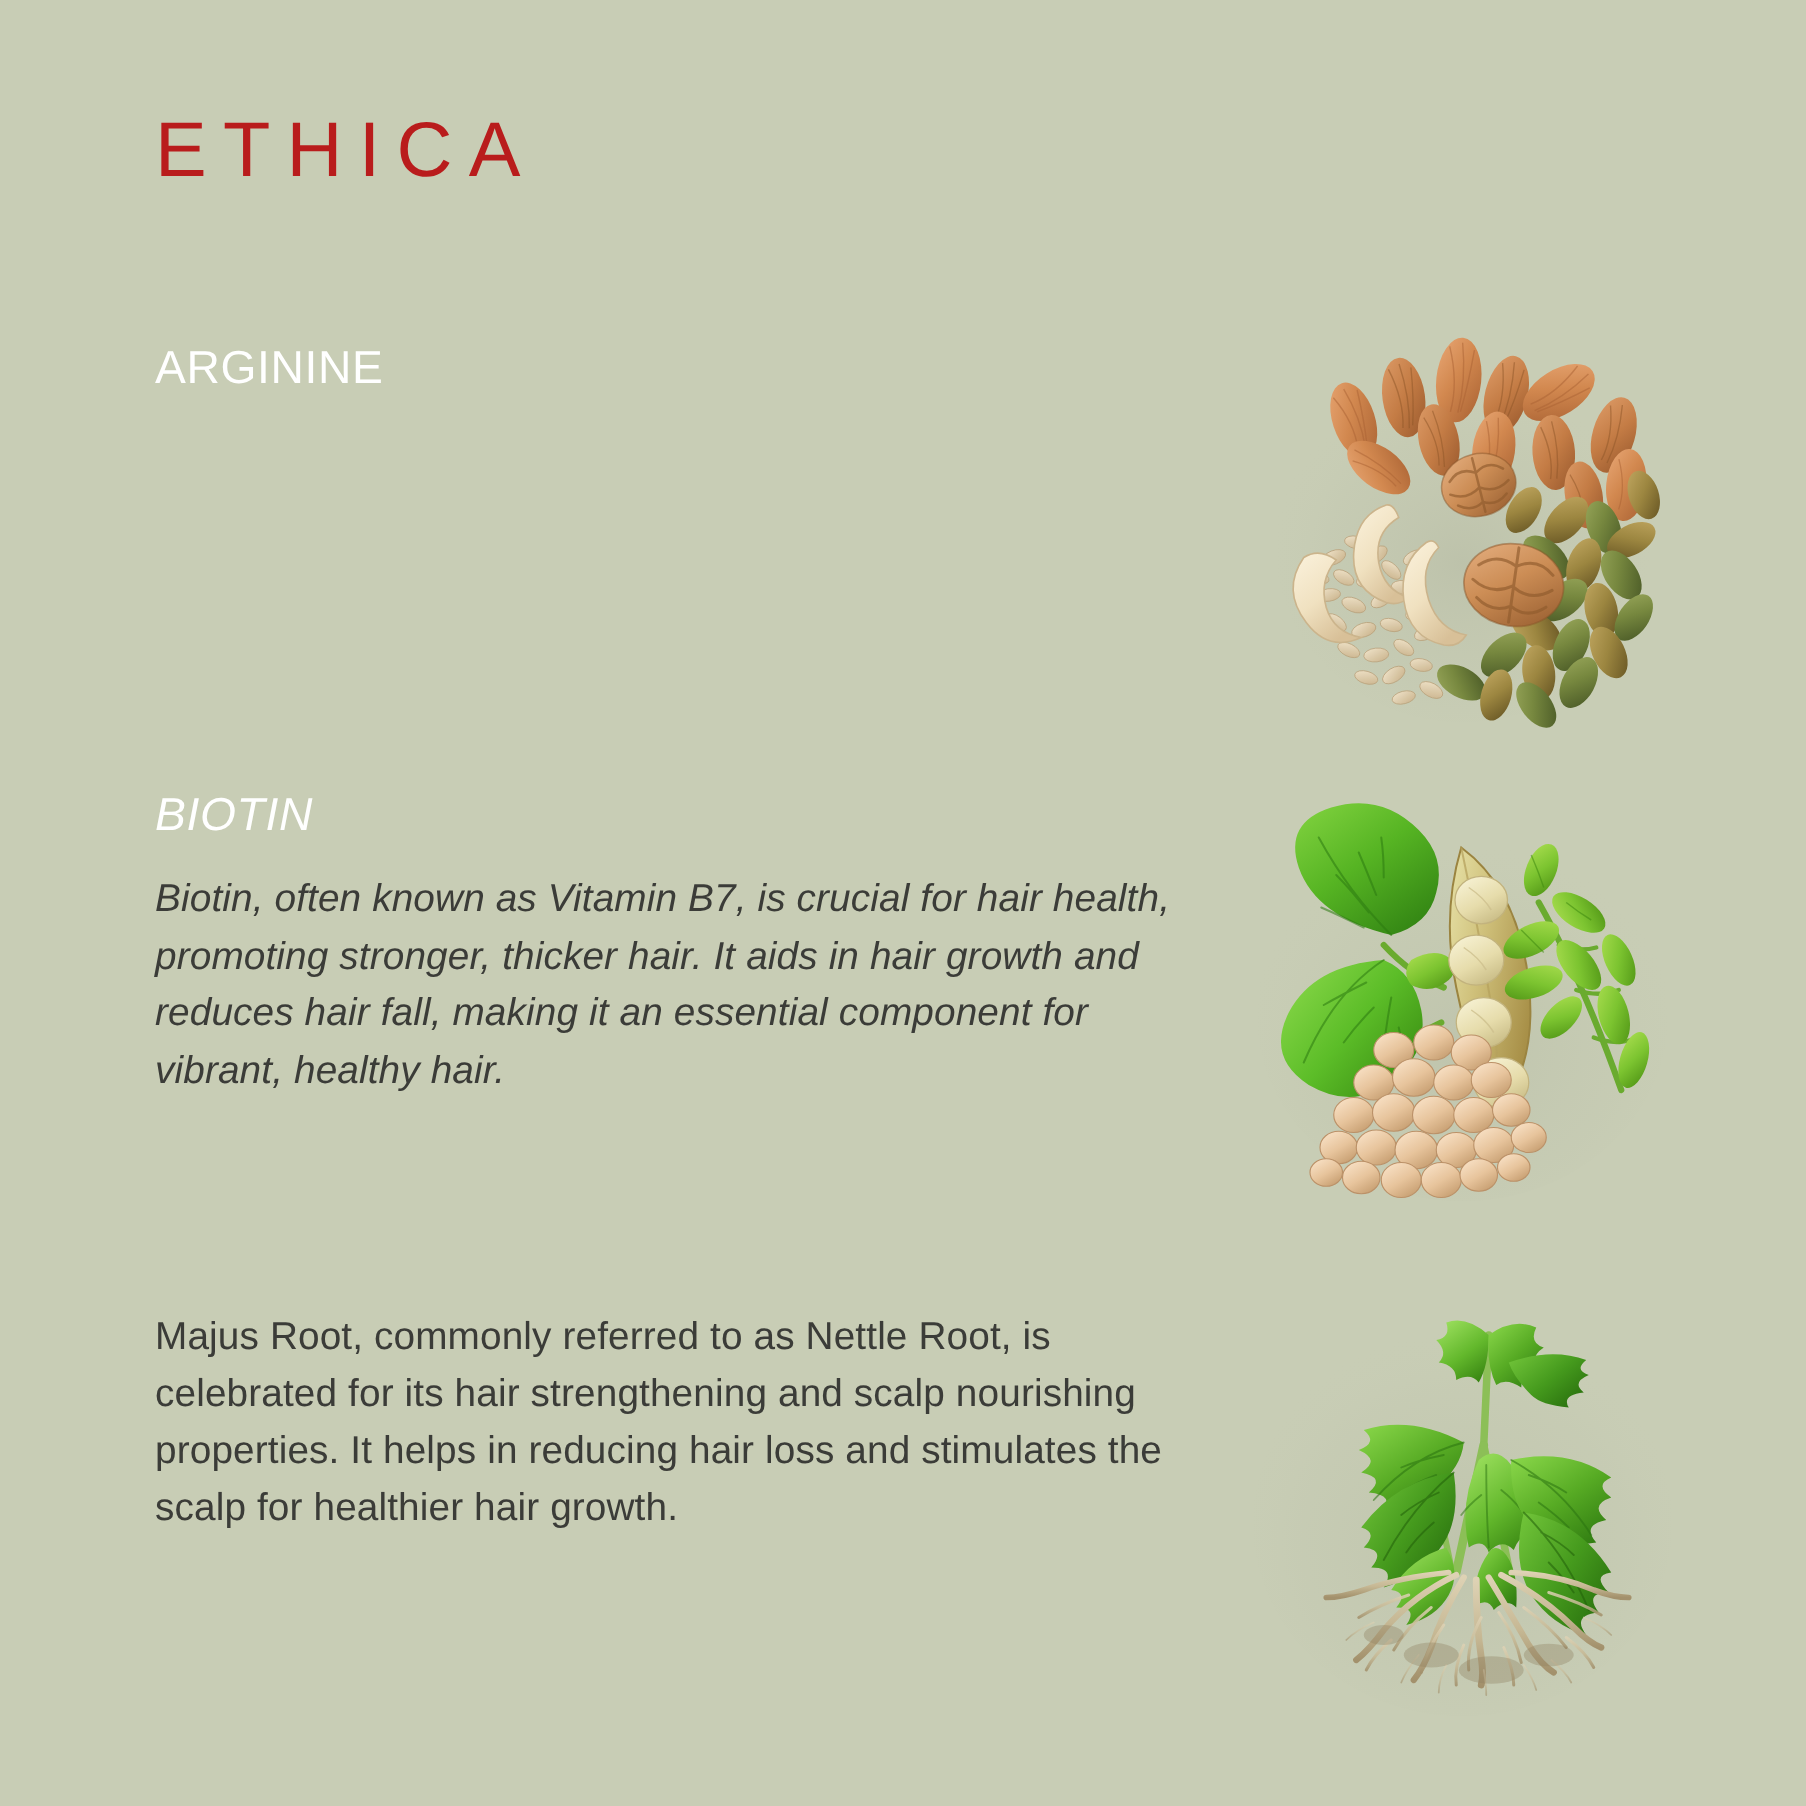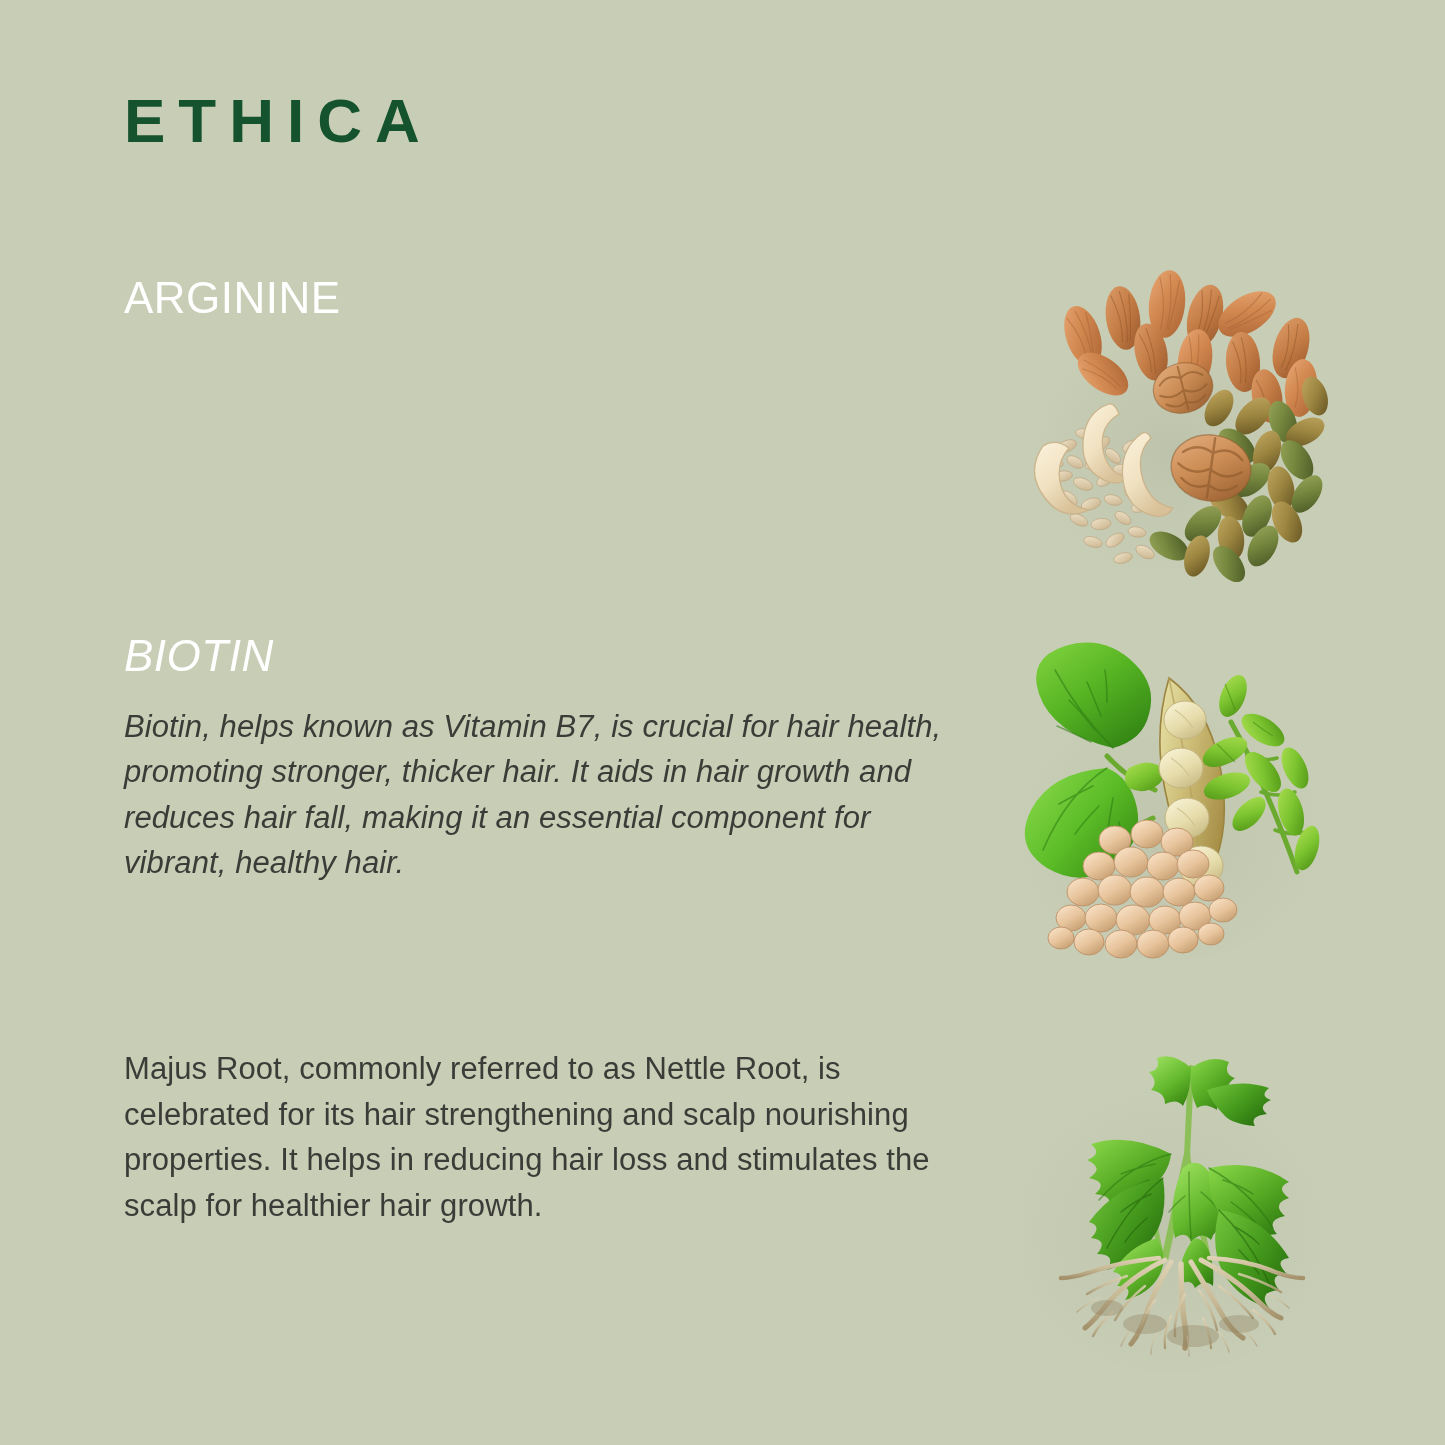--- a/index.html
+++ b/index.html
@@ -20,34 +20,34 @@
     background: #c8cdb5;
   }
 
   
   .brand {
     position: absolute;
     left: 124px;
     top: 90px;
     font-size: 62px;
     line-height: 1;
-    font-weight: 700;
-    color: #14532d;
+    font-weight: 400;
+    color: #b91c1c;
     letter-spacing: 13px;
     white-space: nowrap;
   }
 
   
   .section {
     position: absolute;
     left: 124px;
     width: 830px;
   }
   .section-title {
-    font-size: 44px;
+    font-size: 37px;
     line-height: 1.08;
     font-weight: 300;
     color: #ffffff;
     letter-spacing: 0.5px;
     white-space: nowrap;
     margin: 0 0 24px 0;
   }
   .section-body {
     font-size: 31px;
     line-height: 1.47;
@@ -251,21 +251,21 @@
       <g>
         <path d="M38 190 q-18 26 2 52 q18 24 44 12 q-22 -4 -28 -24 q-6 -22 8 -38 q-14 -10 -26 -2 Z" fill="url(#cashew)" stroke="#cbb48c" stroke-width="1.3"></path>
         <path d="M104 148 q-24 8 -26 38 q-2 30 26 40 q10 3 18 -4 q-20 -6 -24 -28 q-4 -24 16 -36 q-4 -11 -10 -10 Z" fill="url(#cashew)" stroke="#cbb48c" stroke-width="1.3"></path>
         <path d="M136 178 q-22 16 -18 46 q4 30 32 36 q12 2 18 -8 q-22 -4 -30 -28 q-8 -26 8 -42 q-4 -8 -10 -4 Z" fill="url(#cashew)" stroke="#cbb48c" stroke-width="1.3"></path>
       </g>
     </svg>
   </div>
 
   <div class="section" id="sec-biotin">
     <h2 class="section-title">BIOTIN</h2>
-    <p class="section-body">Biotin, helps known as Vitamin B7, is crucial for hair health, promoting stronger, thicker hair. It aids in hair growth and reduces hair fall, making it an essential component for vibrant, healthy hair.</p>
+    <p class="section-body">Biotin, often known as Vitamin B7, is crucial for hair health, promoting stronger, thicker hair. It aids in hair growth and reduces hair fall, making it an essential component for vibrant, healthy hair.</p>
   </div>
 
   <div class="art" id="art-soy">
     <svg viewBox="0 0 350 340" xmlns="http://www.w3.org/2000/svg" role="img">
       <defs>
         <radialGradient id="soyShadow" cx="50%" cy="58%" r="54%">
           <stop offset="0%" stop-color="#b4b9a2" stop-opacity="0.45"></stop>
           <stop offset="72%" stop-color="#bfc4ad" stop-opacity="0.2"></stop>
           <stop offset="100%" stop-color="#c8cdb5" stop-opacity="0"></stop>
         </radialGradient>

